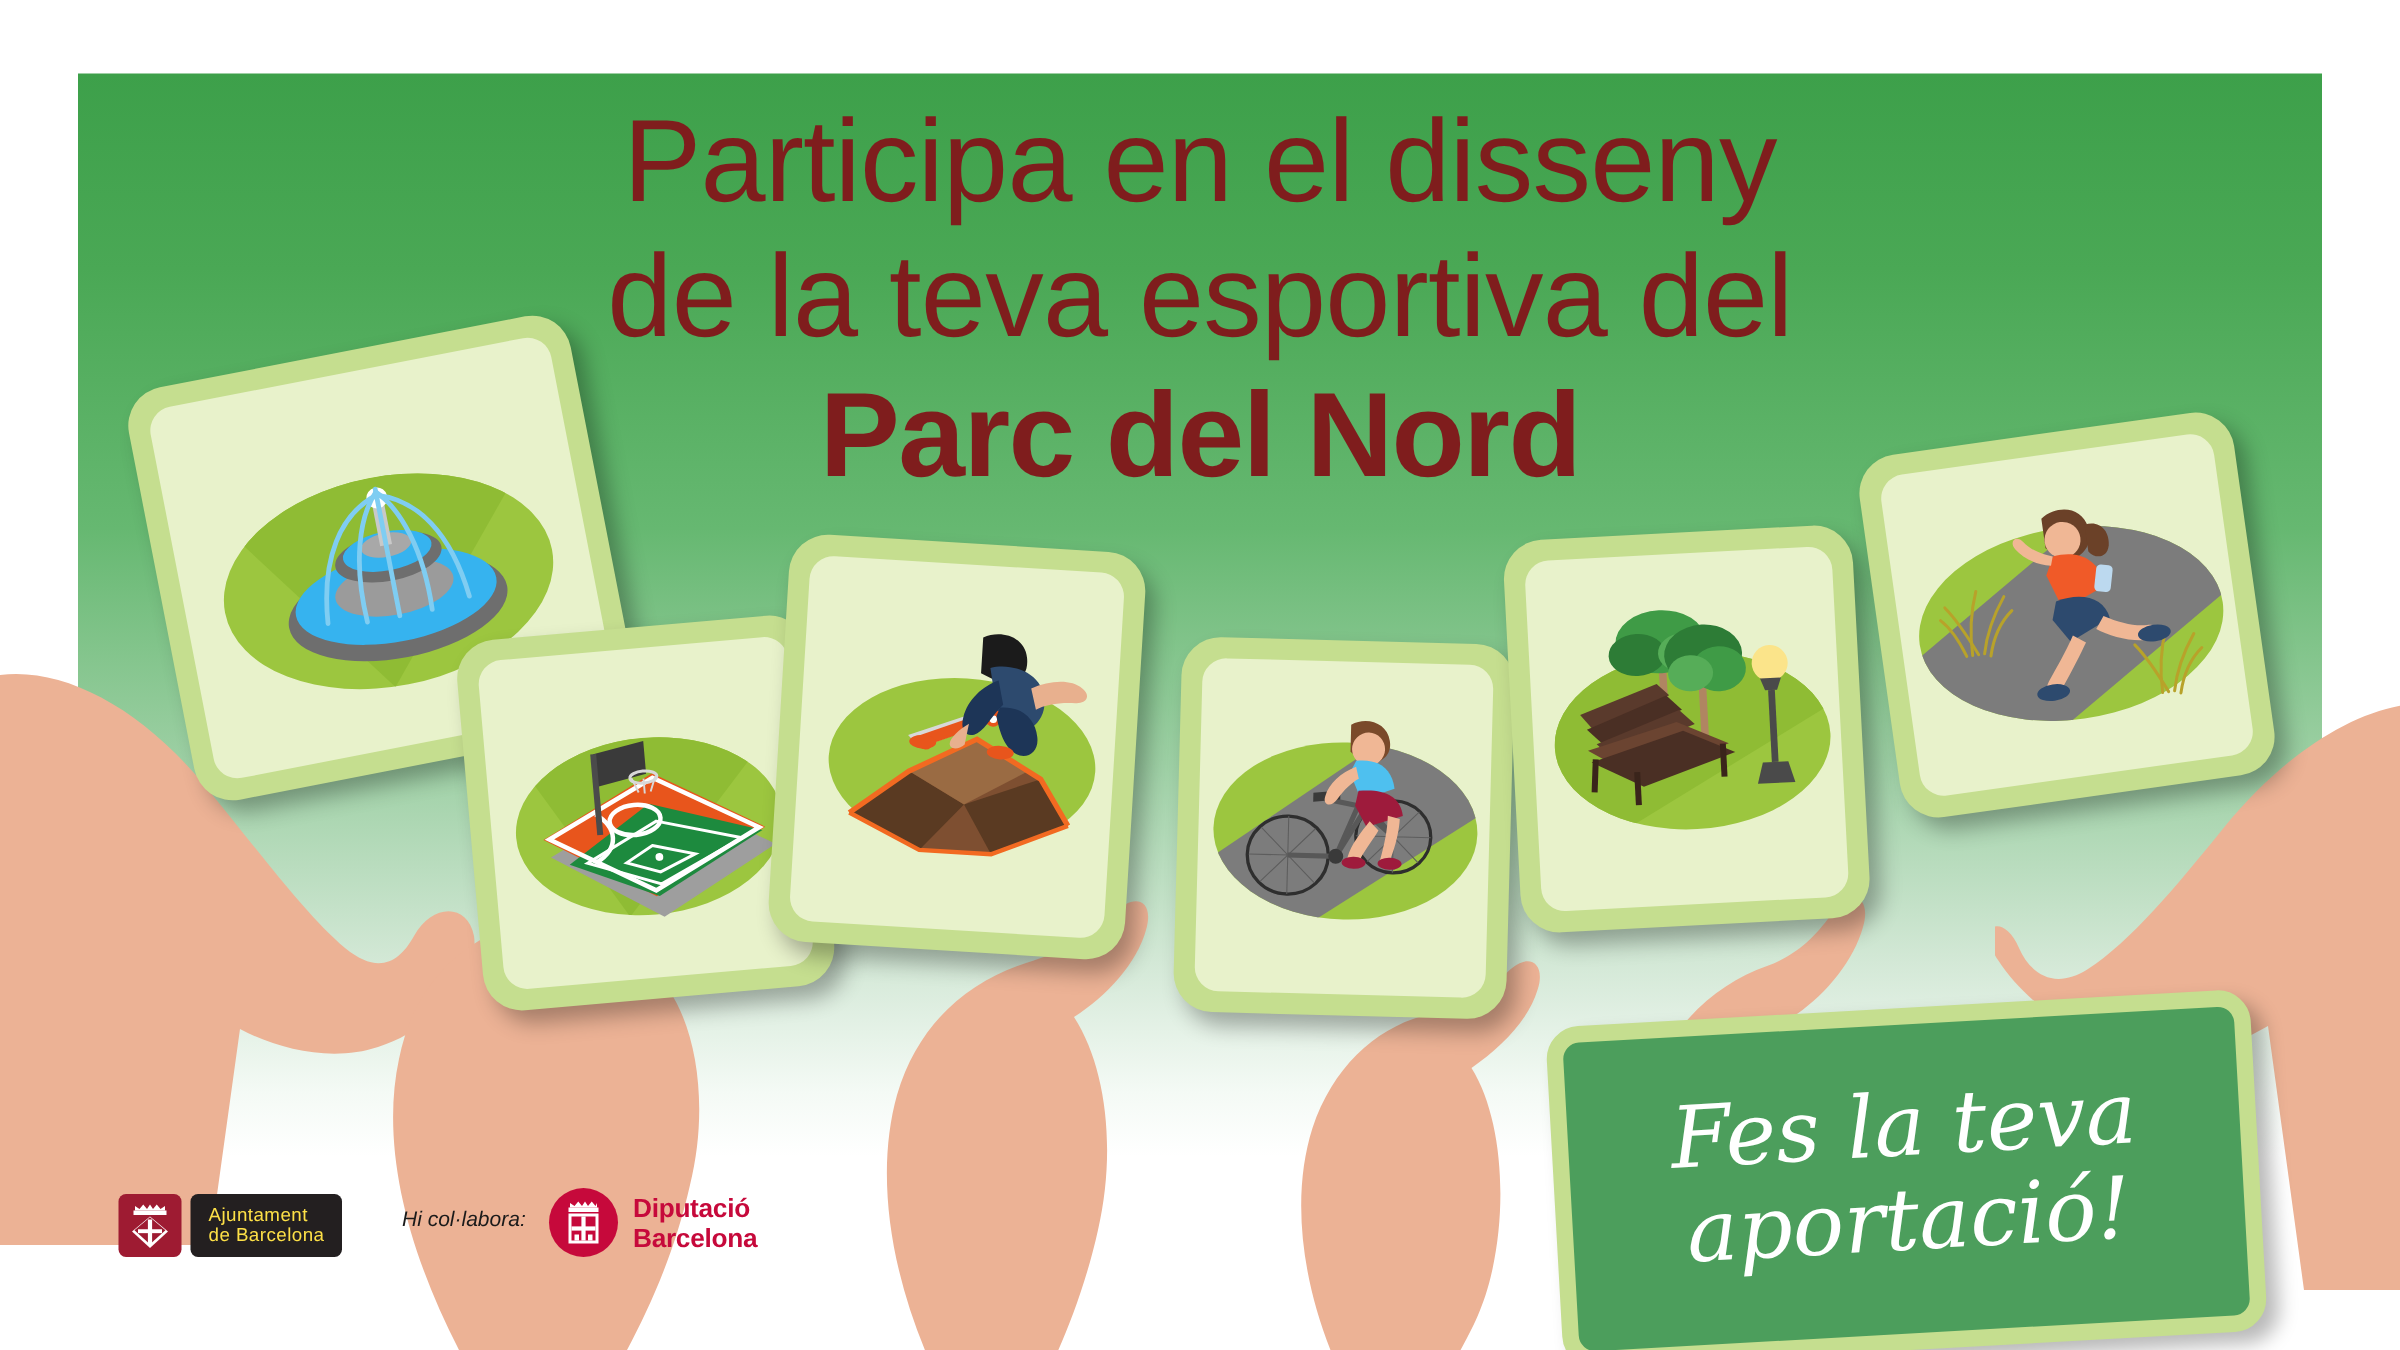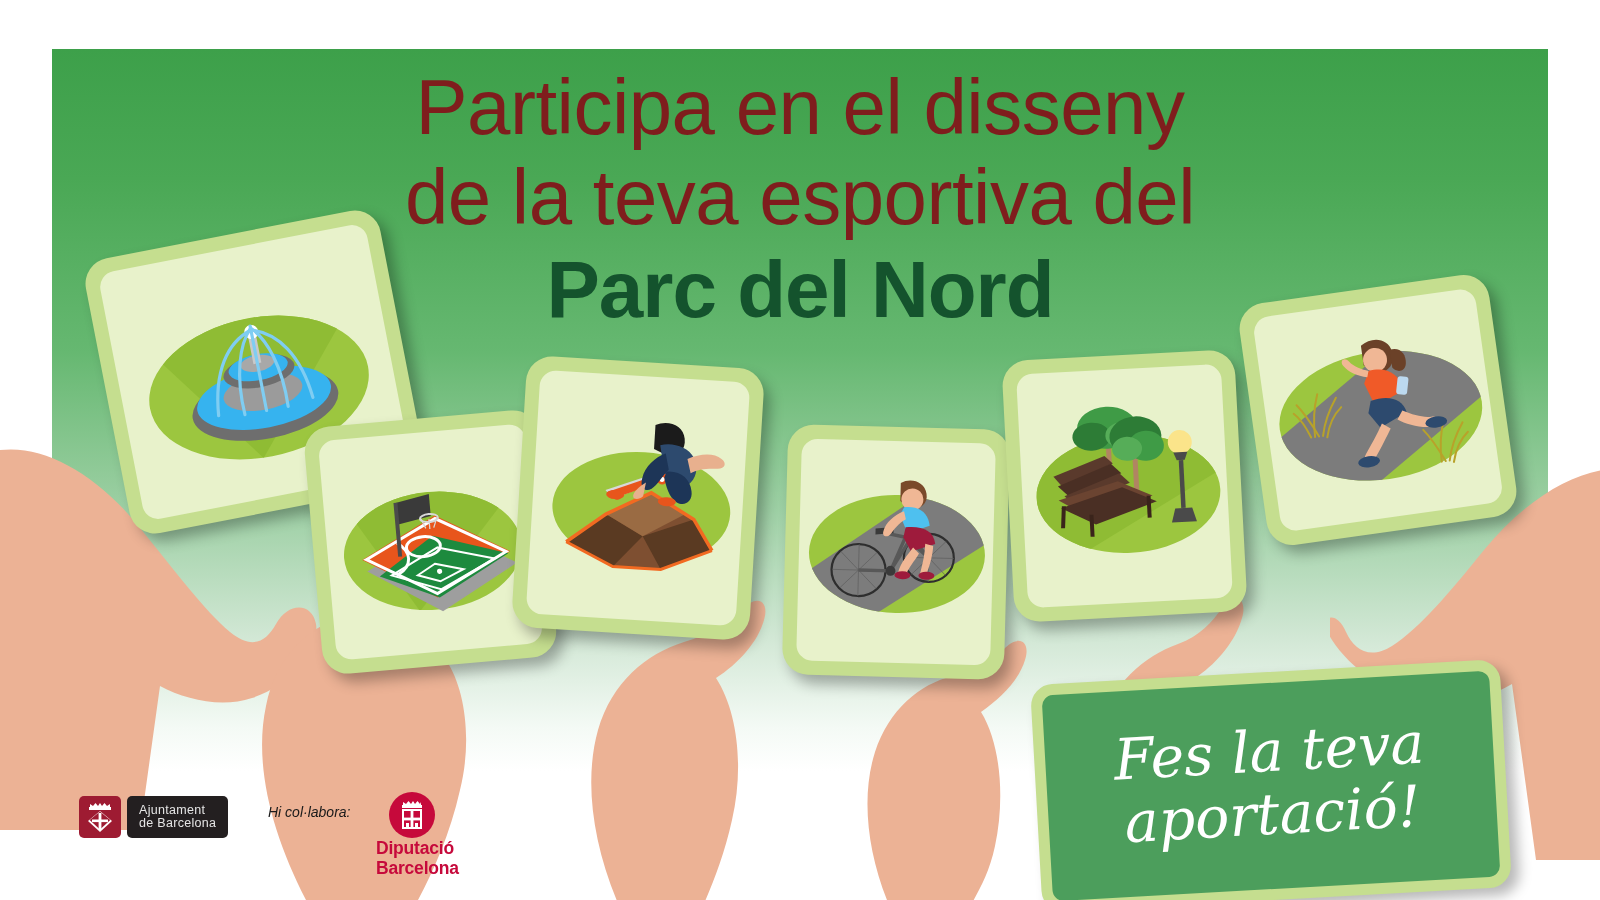--- a/index.html
+++ b/index.html
@@ -9,21 +9,21 @@
   
   .panel{
     position:absolute;left:52px;top:49px;width:1496px;height:722px;
     background:linear-gradient(180deg,#3da04a 0%,#4aa855 18%,#66b871 42%,#9ed0a5 64%,#d3e8d6 82%,#f4faf5 94%,#ffffff 100%);
   }
 
   
   .headline{position:absolute;left:52px;top:62px;width:1496px;text-align:center;z-index:40;pointer-events:none;}
   .hl-line{display:block;font-family:"Liberation Sans",sans-serif;font-weight:400;
     font-size:78px;line-height:90px;color:#7f1d1d;letter-spacing:-0.5px;}
-  .hl-line.bold{font-weight:700;color:#14532d;font-size:80px;line-height:96px;letter-spacing:-1px;}
+  .hl-line.bold{font-weight:700;color:#7f1d1d;font-size:80px;line-height:96px;letter-spacing:-1px;}
 
   
   .hand{position:absolute;z-index:20;}
   .skin{fill:#ecb295;}
 
   
   .card{position:absolute;z-index:25;border-radius:26px;
     background:#c5de8f;
     padding:14px;
     box-sizing:border-box;
@@ -40,25 +40,25 @@
     z-index:60;box-sizing:border-box;
     display:flex;align-items:center;justify-content:center;
   }
   .cta-text{font-family:"DejaVu Serif","Liberation Serif",serif;font-style:italic;font-weight:400;
     color:#ffffff;font-size:57px;line-height:63px;text-align:center;padding-bottom:6px;}
 
   
   .footer{position:absolute;left:0;top:780px;width:1600px;height:120px;z-index:70;}
   .logo-sab{position:absolute;left:79px;top:16px;display:flex;align-items:center;height:42px;}
   .shield-box{width:42px;height:42px;background:#9e1b32;border-radius:5px;display:flex;align-items:center;justify-content:center;}
-  .sab-name{margin-left:6px;height:42px;background:#231f20;border-radius:5px;color:#e5e5e5;
+  .sab-name{margin-left:6px;height:42px;background:#231f20;border-radius:5px;color:#fde047;
     font-size:12.5px;line-height:13px;font-weight:400;padding:8px 12px;box-sizing:border-box;
     display:flex;flex-direction:column;justify-content:center;letter-spacing:.3px;}
   .collab{position:absolute;left:268px;top:24px;font-size:14px;color:#1a1a1a;font-style:italic;}
-  .logo-dib{position:absolute;left:366px;top:12px;display:flex;align-items:center;flex-direction:column;}
+  .logo-dib{position:absolute;left:366px;top:12px;display:flex;align-items:center;}
   .dib-circle{width:46px;height:46px;border-radius:50%;background:#c6093b;display:flex;align-items:center;justify-content:center;}
   .dib-text{margin-left:10px;color:#c6093b;font-weight:700;font-size:17.5px;line-height:20px;letter-spacing:-.2px;}
 </style>
 </head>
 <body>
 
 <div id="poster">
 
   <div class="panel"></div>
 

